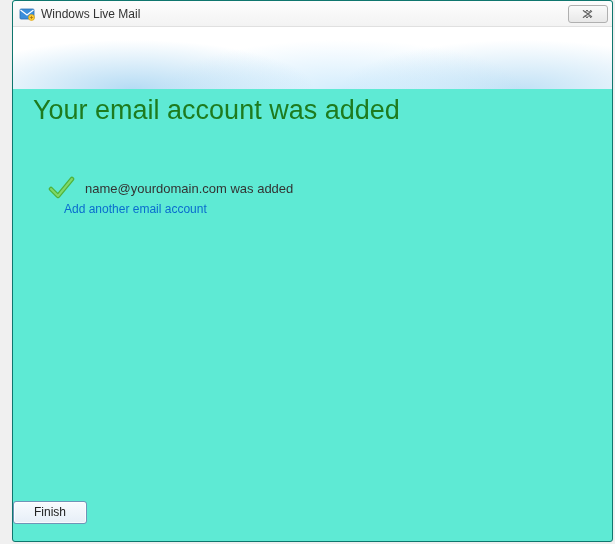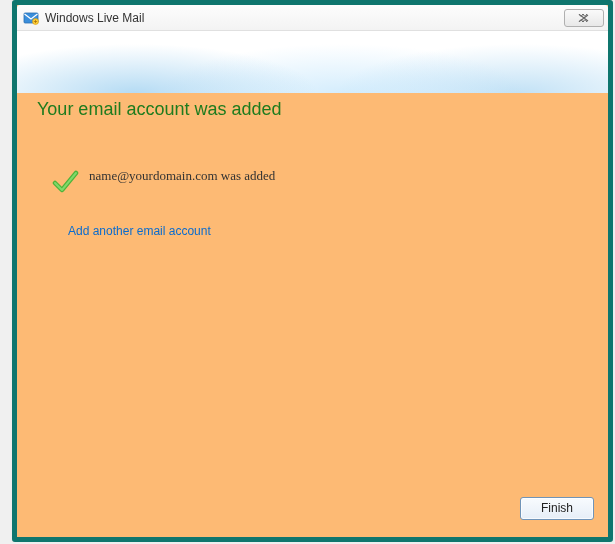--- a/index.html
+++ b/index.html
@@ -8,22 +8,22 @@
     width: 615px; height: 544px;
     font-family: "Segoe UI", Tahoma, sans-serif;
     font-size: 12px;
     background: #f0f0f0;
     overflow: hidden;
   }
   .window {
     position: absolute;
     left: 12px; top: 0;
     width: 601px; height: 542px;
-    background: #fdba74;
-    border: 5px solid #0f766e;
+    background: #5eead4;
+    border: 1px solid #0f766e;
     border-radius: 3px;
     box-shadow: 0 0 1px rgba(0,0,0,0.1);
     display: flex;
     flex-direction: column;
   }
   .titlebar {
     height: 26px;
     display: flex;
     align-items: center;
     padding: 0 4px 0 6px;
@@ -59,29 +59,28 @@
       radial-gradient(ellipse 260px 70px at 85% 100%, rgba(120,190,235,0.45), rgba(120,190,235,0) 70%),
       linear-gradient(#ffffff, #ffffff);
   }
   .content {
     flex: 1 1 auto;
     padding: 0 20px;
     position: relative;
   }
   .heading {
     color: #1e7b1e;
-    font-size: 18px;
+    font-size: 27px;
     font-weight: 400;
     margin: 6px 0 48px 0;
   }
   .status-row {
     display: flex;
+    align-items: center;
     margin-left: 14px;
-    margin-bottom: 28px;
-    font-family: Liberation Serif, serif;
   }
   .status-row .check {
     width: 28px; height: 28px;
     margin-right: 10px;
     flex: 0 0 auto;
   }
   .status-row .msg {
     color: #333;
     font-size: 13px;
   }
@@ -89,21 +88,21 @@
     display: inline-block;
     margin-left: 31px;
     color: #0a6cce;
     font-size: 12px;
     cursor: pointer;
   }
   .footer {
     height: 48px;
     display: flex;
     align-items: center;
-    justify-content: flex-end;
+    justify-content: flex-start;
     padding: 0 14px 10px 0;
   }
   .btn {
     min-width: 74px;
     height: 23px;
     padding: 0 14px;
     font-size: 12px;
     color: #222;
     border: 1px solid #7094b8;
     border-radius: 3px;

